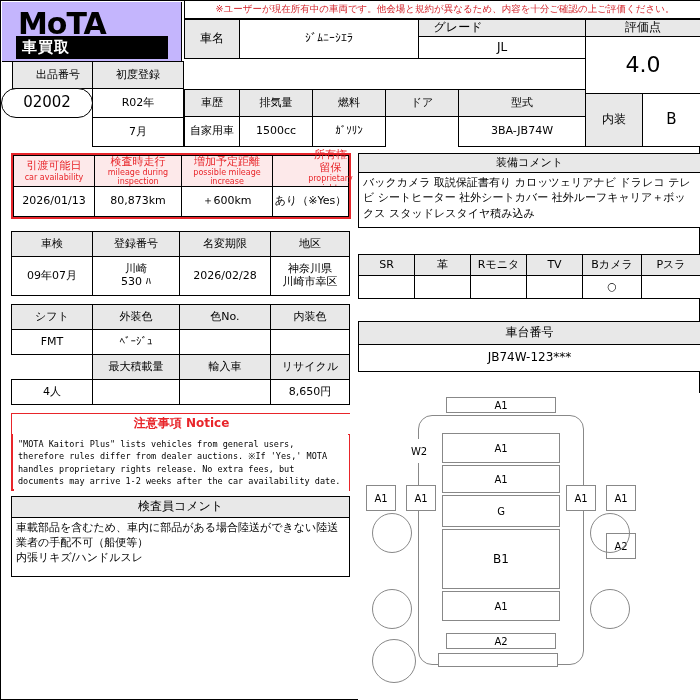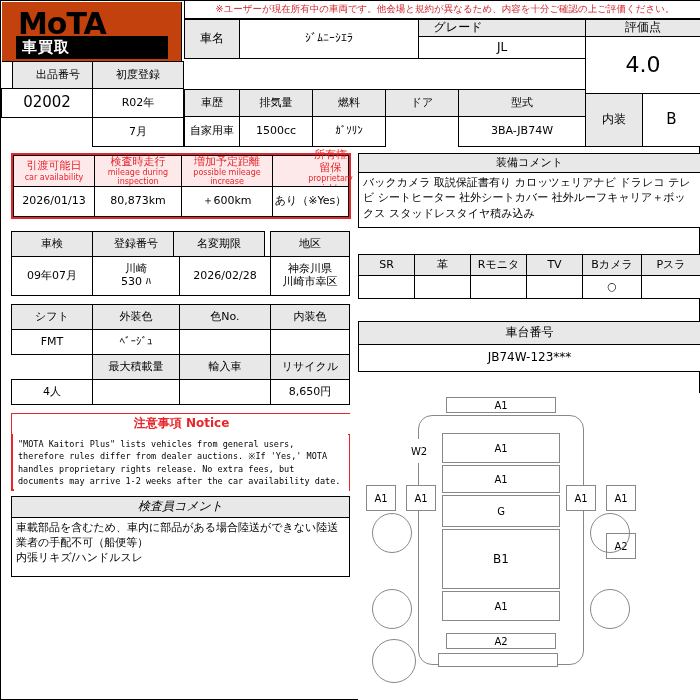--- a/index.html
+++ b/index.html
@@ -25,21 +25,21 @@
   .pink { background: #fde9ea; }
   .warn { border: 2px solid #e8252a; background: #fff; }
   .redtxt { color: #e8252a; }
   .small { font-size: 9px; }
   .tiny { font-size: 8px; }
   .mid { font-size: 12px; }
   .big { font-size: 15px; }
   .xbig { font-size: 22px; }
   .col { flex-direction: column; }
   
-  .logo { position:absolute; left:1px; top:1px; width:180px; height:60px; border:1px solid #000; border-left:none; border-top:none; background:#c2410c; }
+  .logo { position:absolute; left:1px; top:1px; width:180px; height:60px; border:1px solid #000; border-left:none; border-top:none; background:#c4b5fd; }
   .logo-mota { position:absolute; left:16px; top:4px; font-size:30px; font-weight:bold; letter-spacing:-1px; font-family:"DejaVu Sans", sans-serif; }
   .logo-bar { position:absolute; left:14px; top:34px; width:152px; height:23px; background:#000; }
   .logo-bar span { color:#fff; font-size:15px; font-weight:bold; line-height:23px; padding-left:6px; letter-spacing:1px;}
   .logo-plus { position:absolute; right:8px; top:34px; color:#fff; font-size:14px; font-weight:bold; line-height:23px;}
   
   .noticebody { font-size: 8.5px; line-height: 1.45; padding: 3px 4px; text-align: left; font-family: "DejaVu Sans Mono", monospace; }
   .jpbody { font-size: 11px; line-height: 1.35; padding: 3px 4px; text-align: left; }
   .equip { font-size: 11px; line-height: 1.4; padding: 2px 4px; text-align: left; }
   .topnote { font-size: 9.5px; color: #d21f26; text-align: left; padding-left: 4px; }
   
@@ -66,21 +66,21 @@
   <div class="bx hd mid" style="left:183px; top:18px; width:56px; height:40px;">車名</div>
   <div class="bx mid" style="left:238px; top:18px; width:180px; height:40px;">ｼﾞﾑﾆｰｼｴﾗ</div>
   <div class="bx hd mid" style="left:417px; top:18px; width:80px; height:18px;">グレード</div>
   <div class="bx mid" style="left:417px; top:35px; width:168px; height:23px;">JL</div>
   <div class="bx hd mid" style="left:496px; top:18px; width:89px; height:18px; border-left:none;"></div>
   <div class="bx hd mid" style="left:584px; top:18px; width:116px; height:18px;">評価点</div>
   <div class="bx xbig" style="left:584px; top:35px; width:116px; height:58px;">4.0</div>
 
   <div class="bx hd" style="left:0px; top:60px; width:92px; height:28px;margin-left:11px;">出品番号</div>
   <div class="bx hd" style="left:91px; top:60px; width:92px; height:28px;">初度登録</div>
-  <div class="bx big" style="left:0px; top:87px; width:92px; height:30px;">02002</div>
+  <div class="bx big" style="left:0px; top:87px; width:92px; height:30px;border-radius:15px;">02002</div>
   <div class="bx" style="left:91px; top:87px; width:92px; height:30px;">R02年</div>
   <div class="bx" style="left:91px; top:116px; width:92px; height:30px;">7月</div>
 
   <div class="bx hd" style="left:183px; top:88px; width:56px; height:28px;">車歴</div>
   <div class="bx hd" style="left:238px; top:88px; width:74px; height:28px;">排気量</div>
   <div class="bx hd" style="left:311px; top:88px; width:74px; height:28px;">燃料</div>
   <div class="bx hd" style="left:384px; top:88px; width:74px; height:28px;">ドア</div>
   <div class="bx hd" style="left:457px; top:88px; width:128px; height:28px;">型式</div>
 
   <div class="bx" style="left:183px; top:115px; width:56px; height:31px;">自家用車</div>
@@ -113,21 +113,21 @@
   <div class="bx" style="left:12px; top:185px; width:82px; height:31px;text-align:center;">2026/01/13</div>
   <div class="bx" style="left:93px; top:185px; width:88px; height:31px;">80,873km</div>
   <div class="bx" style="left:180px; top:185px; width:92px; height:31px;">＋600km</div>
   <div class="bx" style="left:271px; top:185px; width:77px; height:31px;">あり（※Yes）</div>
 
   <div class="bx equip" style="left:357px; top:171px; width:343px; height:56px; align-items:flex-start;">バックカメラ 取説保証書有り カロッツェリアナビ ドラレコ テレビ シートヒーター 社外シートカバー 社外ルーフキャリア＋ボックス スタッドレスタイヤ積み込み</div>
   <div class="bx hd" style="left:357px; top:152px; width:343px; height:20px;">装備コメント</div>
 
   <div class="bx hd" style="left:10px; top:230px; width:82px; height:26px;">車検</div>
   <div class="bx hd" style="left:91px; top:230px; width:88px; height:26px;">登録番号</div>
-  <div class="bx hd" style="left:172px; top:230px; width:92px; height:26px;">名変期限</div>
+  <div class="bx hd" style="left:178px; top:230px; width:92px; height:26px;">名変期限</div>
   <div class="bx hd" style="left:269px; top:230px; width:80px; height:26px;">地区</div>
 
   <div class="bx" style="left:10px; top:255px; width:82px; height:40px;">09年07月</div>
   <div class="bx col" style="left:91px; top:255px; width:88px; height:40px;">
     <div>川崎</div>
     <div>530 ﾊ</div>
   </div>
   <div class="bx" style="left:178px; top:255px; width:92px; height:40px;">2026/02/28</div>
   <div class="bx col" style="left:269px; top:255px; width:80px; height:40px;">
     <div>神奈川県</div>
@@ -168,21 +168,21 @@
   <div class="bx" style="left:269px; top:378px; width:80px; height:26px;">8,650円</div>
 
   <div class="bx hd mid" style="left:357px; top:320px; width:343px; height:24px;">車台番号</div>
   <div class="bx mid" style="left:357px; top:343px; width:343px; height:28px;">JB74W-123***</div>
 
   <div class="warn" style="position:absolute; left:10px; top:412px; width:339px; height:78px;">
     <div class="bx redtxt mid" style="left:-1px; top:-1px; width:339px; height:20px; border:none; font-weight:bold;">注意事項 Notice</div>
     <div class="bx noticebody" style="left:1px; top:20px; width:335px; height:56px; border:none; align-items:flex-start;">"MOTA Kaitori Plus" lists vehicles from general users, therefore rules differ from dealer auctions. ※If 'Yes,' MOTA handles proprietary rights release. No extra fees, but documents may arrive 1-2 weeks after the car availability date.</div>
   </div>
 
-  <div class="bx hd mid" style="left:10px; top:495px; width:339px; height:22px;font-style:italic;">検査員コメント</div>
+  <div class="bx hd mid" style="left:10px; top:495px; width:339px; height:22px;">検査員コメント</div>
   <div class="bx jpbody" style="left:10px; top:516px; width:339px; height:60px; align-items:flex-start; white-space:pre-line;">車載部品を含むため、車内に部品がある場合陸送ができない陸送業者の手配不可（船便等）
 内張リキズ/ハンドルスレ</div>
 
   <div class="diagram">
 
     <div class="dgbox" style="left:88px; top:4px; width:110px; height:16px;">
       <span>A1</span>
     </div>
 
     <div class="yellowbar" style="left:80px; top:24px; width:34px; height:14px;"></div>

